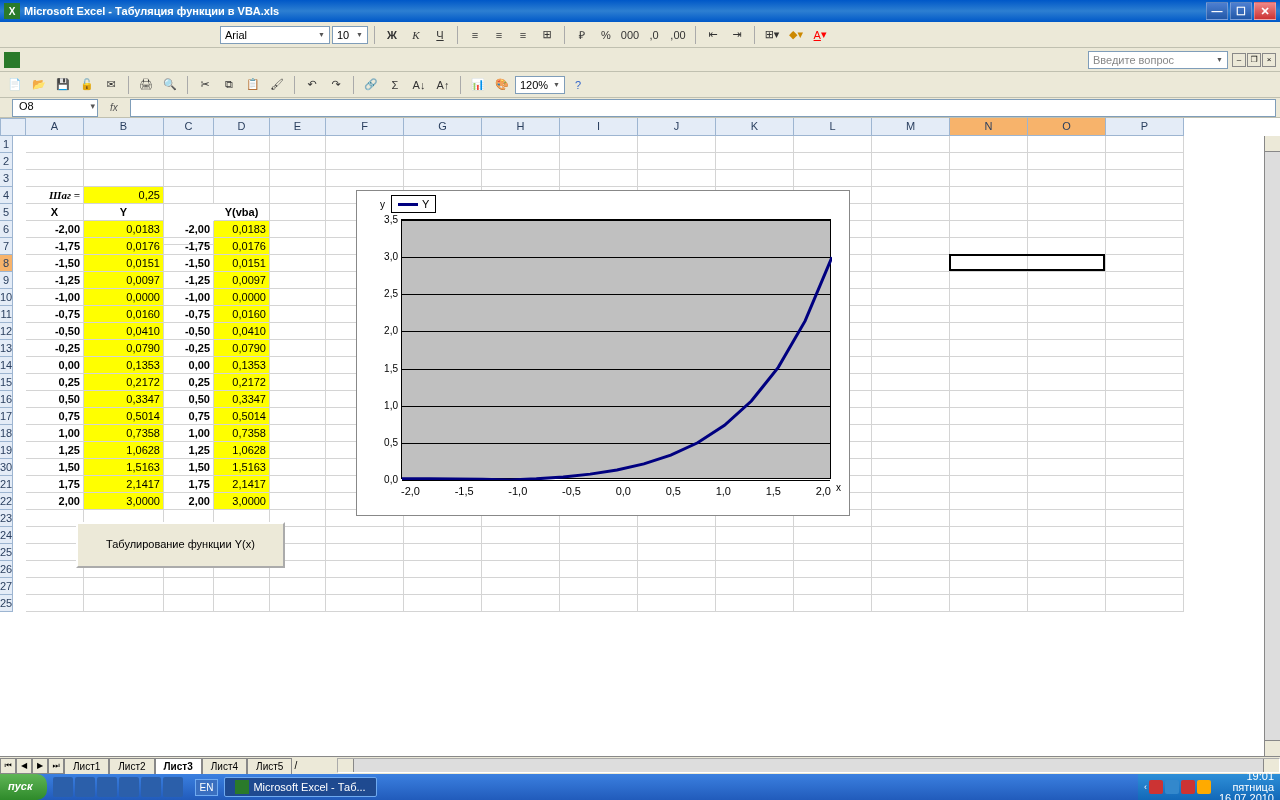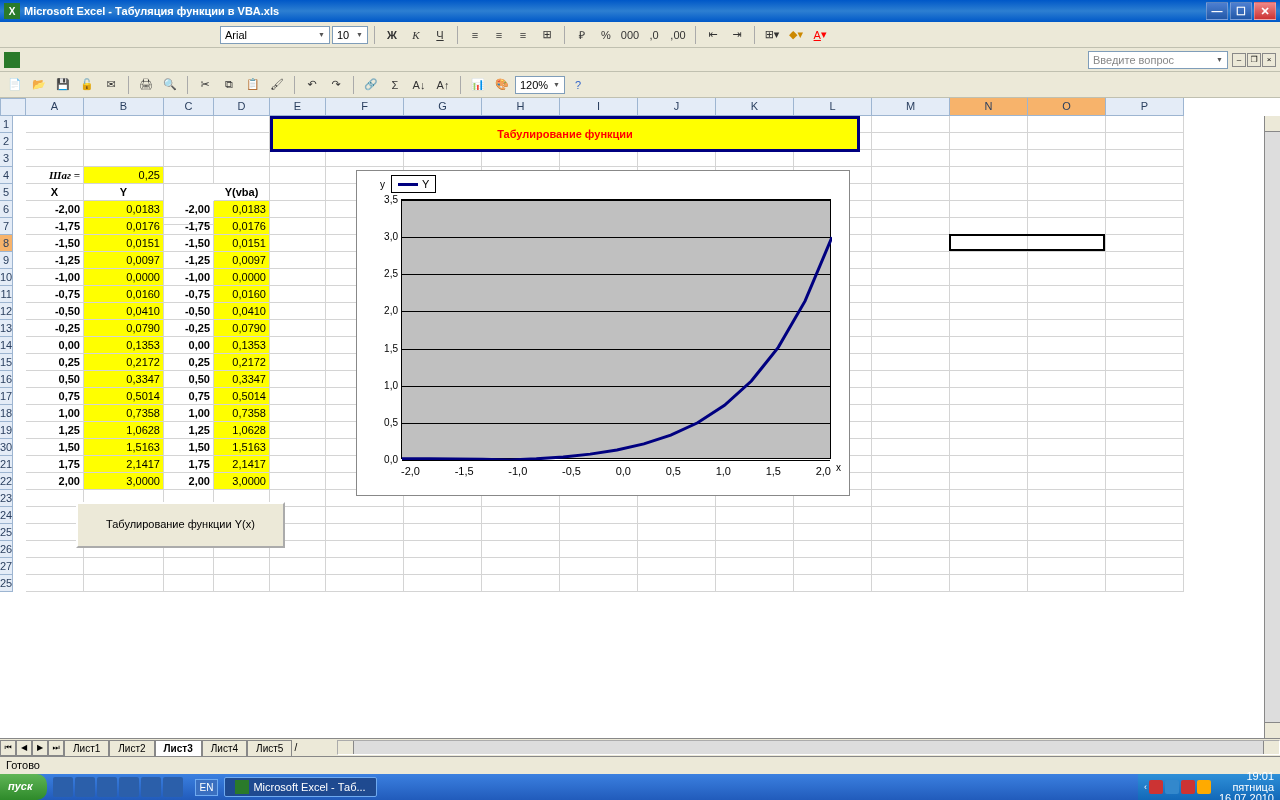--- a/index.html
+++ b/index.html
@@ -198,20 +198,27 @@
     <div class="sep"></div>
     <div class="btn">📊</div>
     <div class="btn">🎨</div>
     <div class="zoom">
       <span>120%</span>
       <span class="arrow-down">▼</span>
     </div>
     <div class="btn" style="color:#36c">?</div>
   </div>
 
+  <div class="formula-bar">
+    <div class="name-box">
+      <span>O8</span>
+    </div>
+    <span class="fx">fx</span>
+    <div class="formula-input"></div>
+  </div>
 
   <div class="grid-area">
     <div style="position:absolute;top:0;left:0;display:flex;">
       <div class="corner"></div>
       <div class="col-headers" id="col-headers">
           <div class="col-h" style="width: 58px;">A</div>
           <div class="col-h" style="width: 80px;">B</div>
           <div class="col-h" style="width: 50px;">C</div>
           <div class="col-h" style="width: 56px;">D</div>
           <div class="col-h" style="width: 56px;">E</div>
@@ -758,23 +765,20 @@
           <div class="cell" style="width: 78px;"></div>
           <div class="cell" style="width: 78px;"></div>
           <div class="cell" style="width: 78px;"></div>
           <div class="cell" style="width: 78px;"></div>
           <div class="cell" style="width: 78px;"></div>
           <div class="cell" style="width: 78px;"></div>
           <div class="cell" style="width: 78px;"></div>
         </div>
       </div>
 
-    <div class="title-banner" style="left:270px;top:18px;width:590px;height:36px;">
-      <span>Табулирование функции</span>
-    </div>
 
     <div class="chart-box" style="left:356px;top:72px;width:494px;height:326px;">
       <div class="chart-title-row">
         <div class="chart-ylbl">y</div>
         <div class="legend">
           <div class="legend-line"></div>
           <span>Y</span>
         </div>
       </div>
       <div class="chart-plot" id="chart-plot">
@@ -832,23 +836,20 @@
         <div class="sheet-tab">Лист1</div>
         <div class="sheet-tab">Лист2</div>
         <div class="sheet-tab active">Лист3</div>
         <div class="sheet-tab">Лист4</div>
         <div class="sheet-tab">Лист5</div>
       </div>
     <span style="font-size:10px;padding-left:2px">/</span>
     <div class="h-scroll"></div>
   </div>
 
-  <div class="status">
-    <span>Готово</span>
-  </div>
 </div>
 
 <div class="taskbar">
   <div class="start">
     <span>пуск</span>
   </div>
   <div class="ql">
     <div class="ql-btn"></div>
     <div class="ql-btn"></div>
     <div class="ql-btn"></div>

